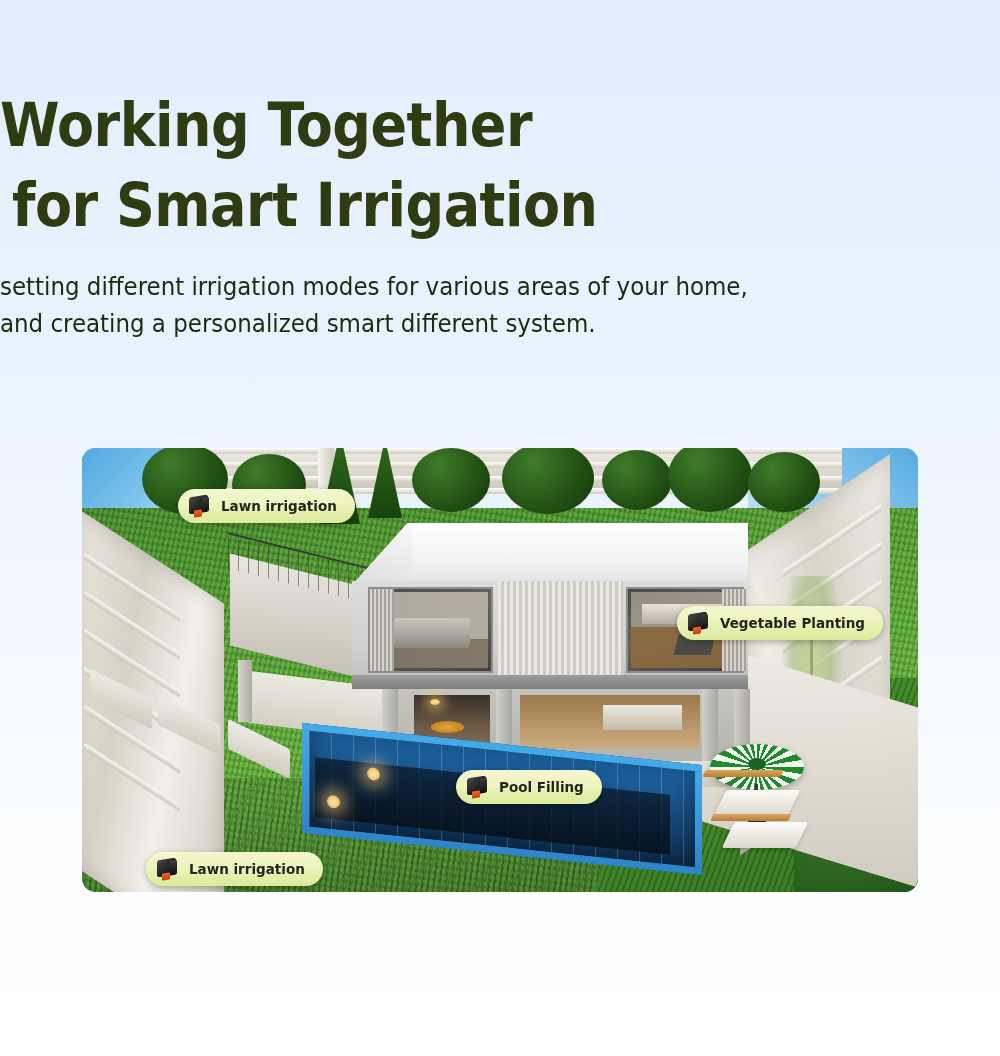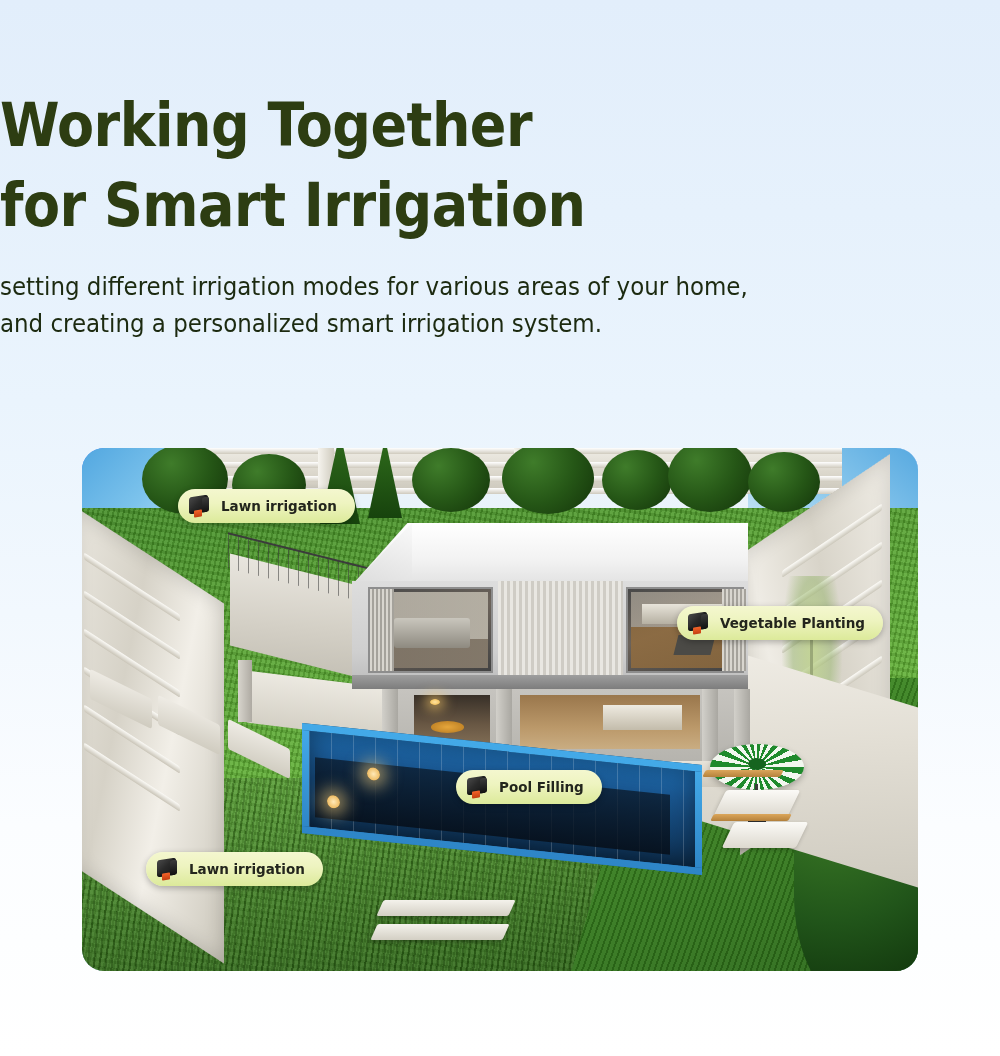--- a/index.html
+++ b/index.html
@@ -10,31 +10,31 @@
     overflow:hidden; position:relative;
   }
 
   
   .header { padding-top:86px; }
   .title {
     font-family:"DejaVu Sans Condensed","Liberation Sans", sans-serif;
     font-weight:bold; color:#2d3d12; font-size:60px; line-height:1.33;
     letter-spacing:-0.5px;
   }
-  .title .l2 { display:block; }
+  .title .l2 { display:block;padding-left:12px; }
   .subtitle {
     margin-top:22px; color:#1c2a10; font-size:25.5px; line-height:1.46;
     font-family:"DejaVu Sans Condensed","Liberation Sans", sans-serif;
   }
   .subtitle span { display:block; }
 
   
   .photo {
-    position:absolute; left:82px; top:448px; width:836px; height:523px;
-    border-radius:22px; overflow:hidden;
+    position:absolute; left:82px; top:448px; width:836px; height:444px;
+    border-radius:14px; overflow:hidden;
     background:#3b82f6;
   }
   
   .sky { position:absolute; inset:0;
     background:linear-gradient(135deg,#52a7e0 0%,#7cc3ec 8%,#cfe7f6 17%,#e9f3fa 24%, #eef5fb 100%); }
   .sky-r { position:absolute; right:0; top:0; width:170px; height:330px;
     background:linear-gradient(220deg,#57a9e0 0%,#8cc9ed 25%,#dbecf8 55%,rgba(255,255,255,0) 75%); }
 
   
   .lawn {
@@ -281,21 +281,21 @@
 </head>
 <body>
 
 <div class="header">
   <h1 class="title">
     <span>Working Together</span>
     <span class="l2">for Smart Irrigation</span>
   </h1>
   <p class="subtitle">
     <span>setting different irrigation modes for various areas of your home,</span>
-    <span>and creating a personalized smart irrigation system.</span>
+    <span>and creating a personalized smart different system.</span>
   </p>
 </div>
 
 <div class="photo">
 
   <div class="sky"></div>
   <div class="sky-r"></div>
 
   <div class="lawn"></div>
   <div class="lawn-dark"></div>

